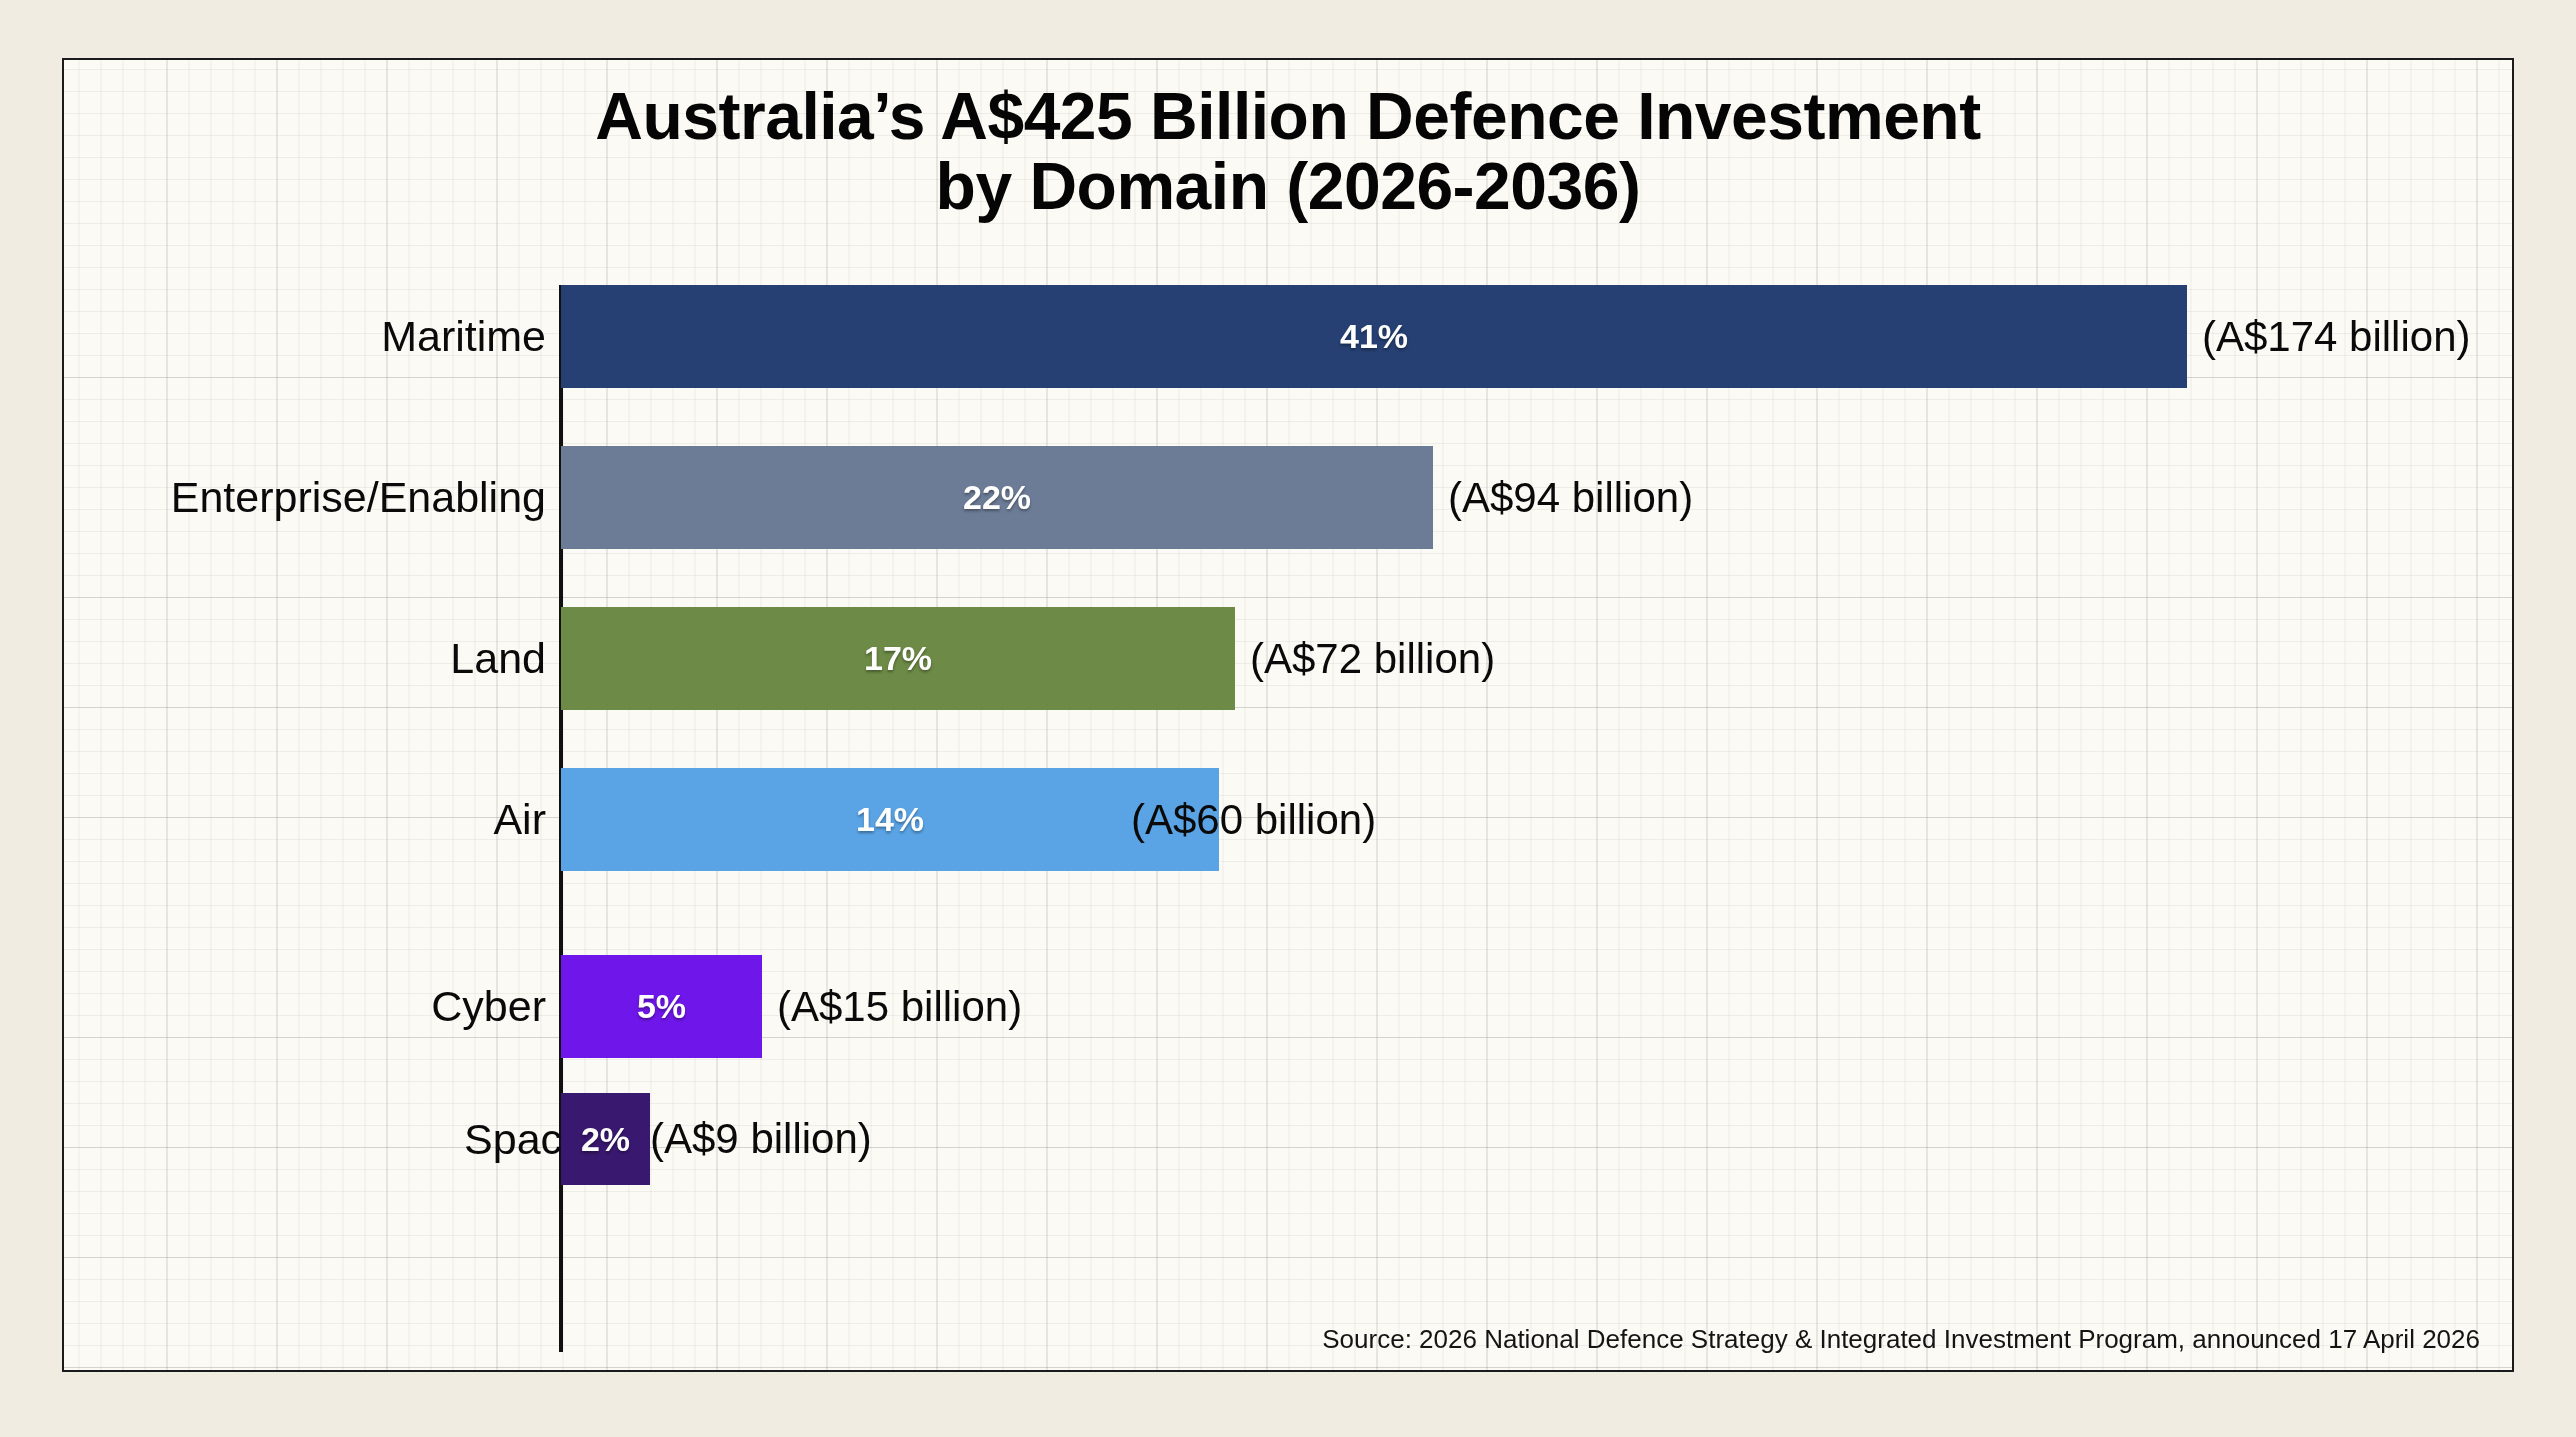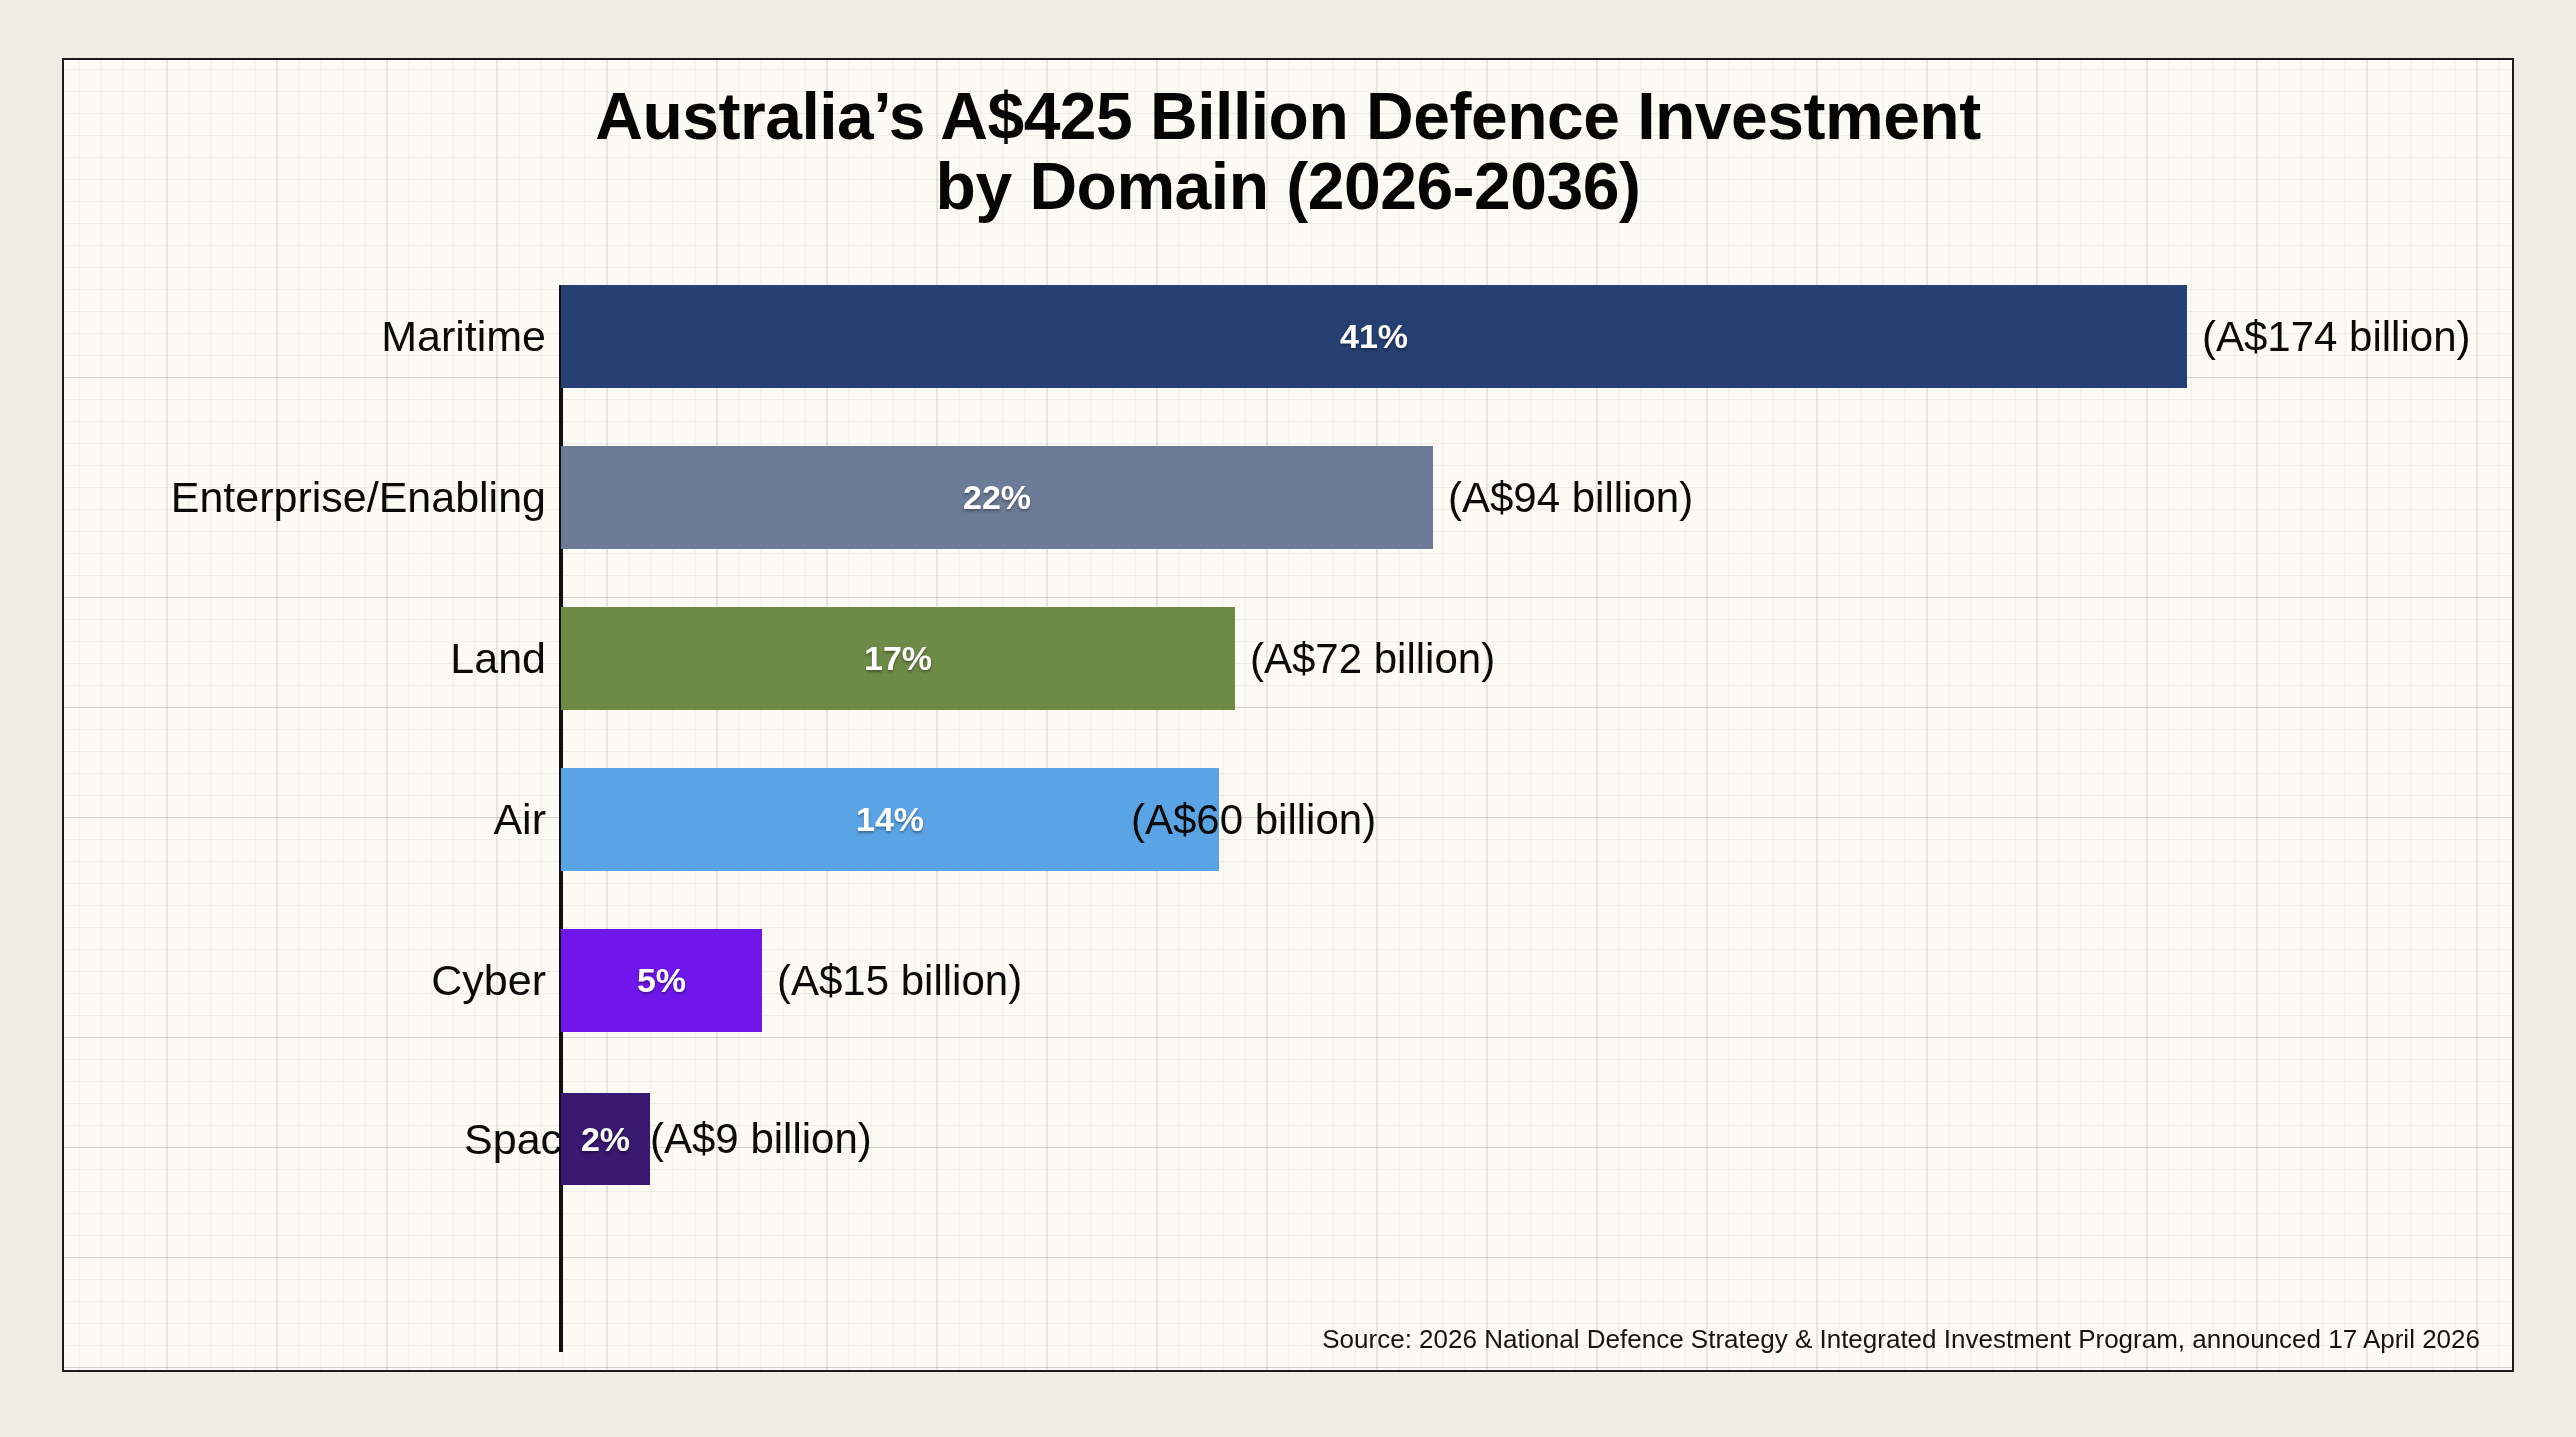--- a/index.html
+++ b/index.html
@@ -140,21 +140,21 @@
             </div>
             <div class="amt" style="left: 1186px; line-height: 103px;">(A$72 billion)</div>
           </div>
           <div class="row" style="top: 708px; height: 103px;">
             <div class="cat-label" style="line-height: 103px;">Air</div>
             <div class="bar" style="width: 658px; background: rgb(90, 164, 230);">
               <span class="pct">14%</span>
             </div>
             <div class="amt" style="left: 1067px; line-height: 103px;">(A$60 billion)</div>
           </div>
-          <div class="row" style="top: 869px; height: 103px; padding-left: 11px;">
+          <div class="row" style="top: 895px; height: 103px; padding-left: 11px;">
             <div class="cat-label" style="line-height: 103px;">Cyber</div>
             <div class="bar" style="width: 201px; background: rgb(111, 22, 234);">
               <span class="pct">5%</span>
             </div>
             <div class="amt" style="left: 713px; line-height: 103px;">(A$15 billion)</div>
           </div>
           <div class="row" style="top: 1033px; height: 92px;">
             <div class="cat-label" style="line-height: 92px; padding-left: 40px;">Space</div>
             <div class="bar" style="width: 89px; background: rgb(57, 24, 111);">
               <span class="pct">2%</span>

